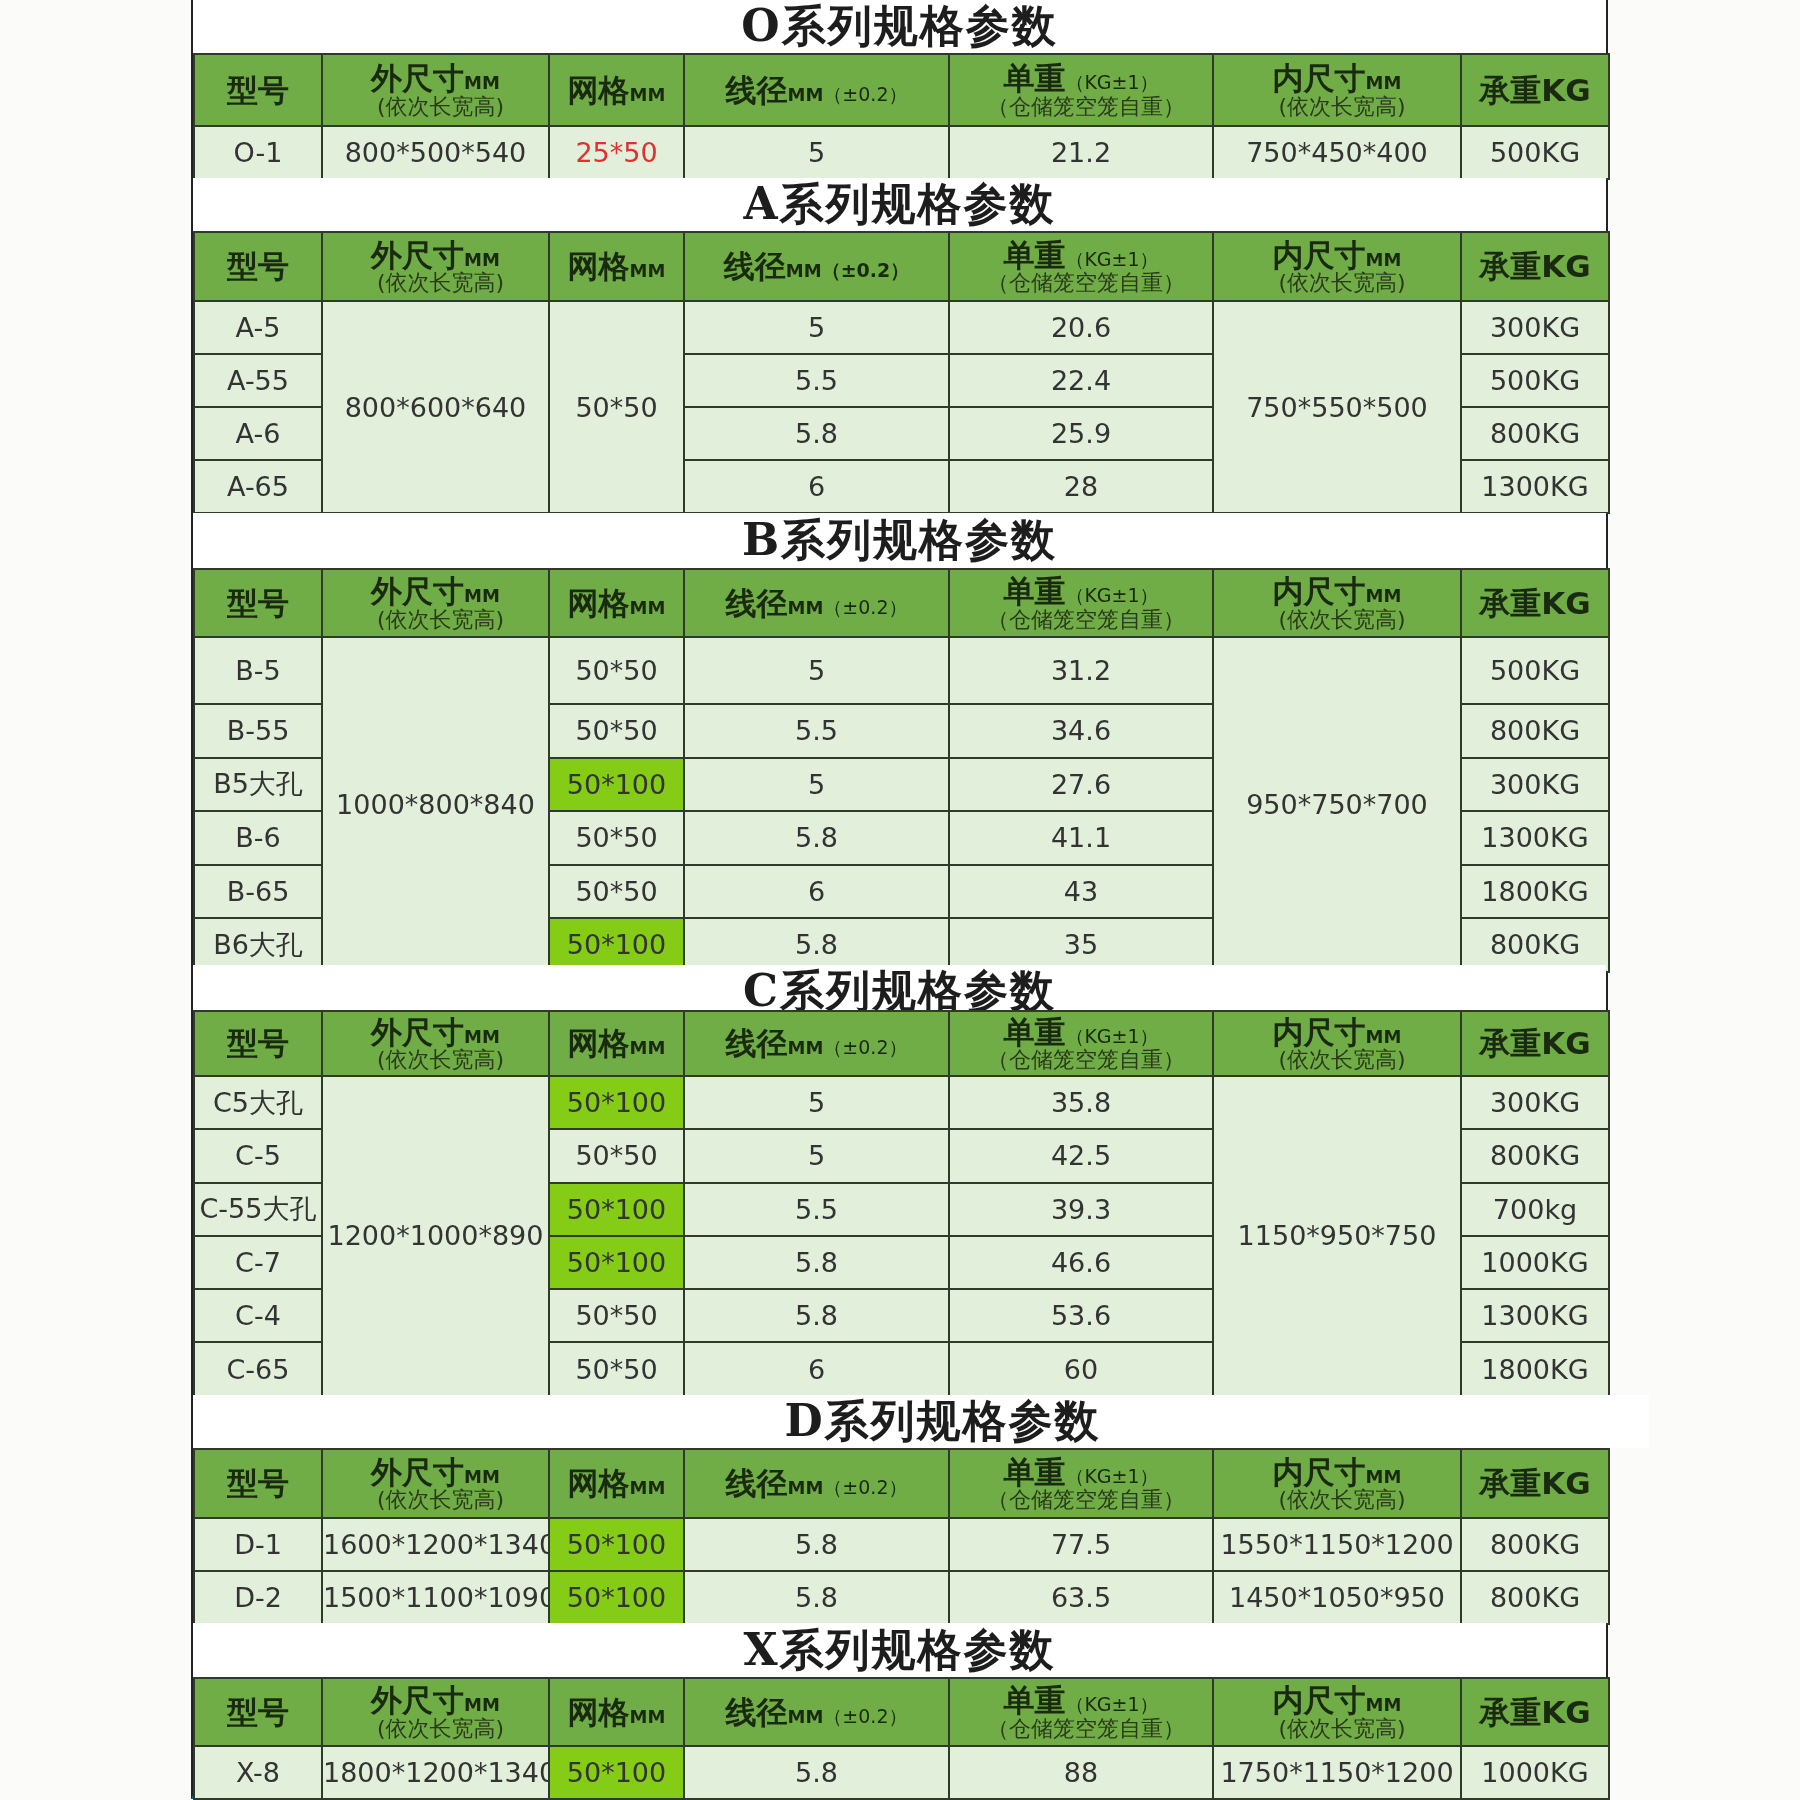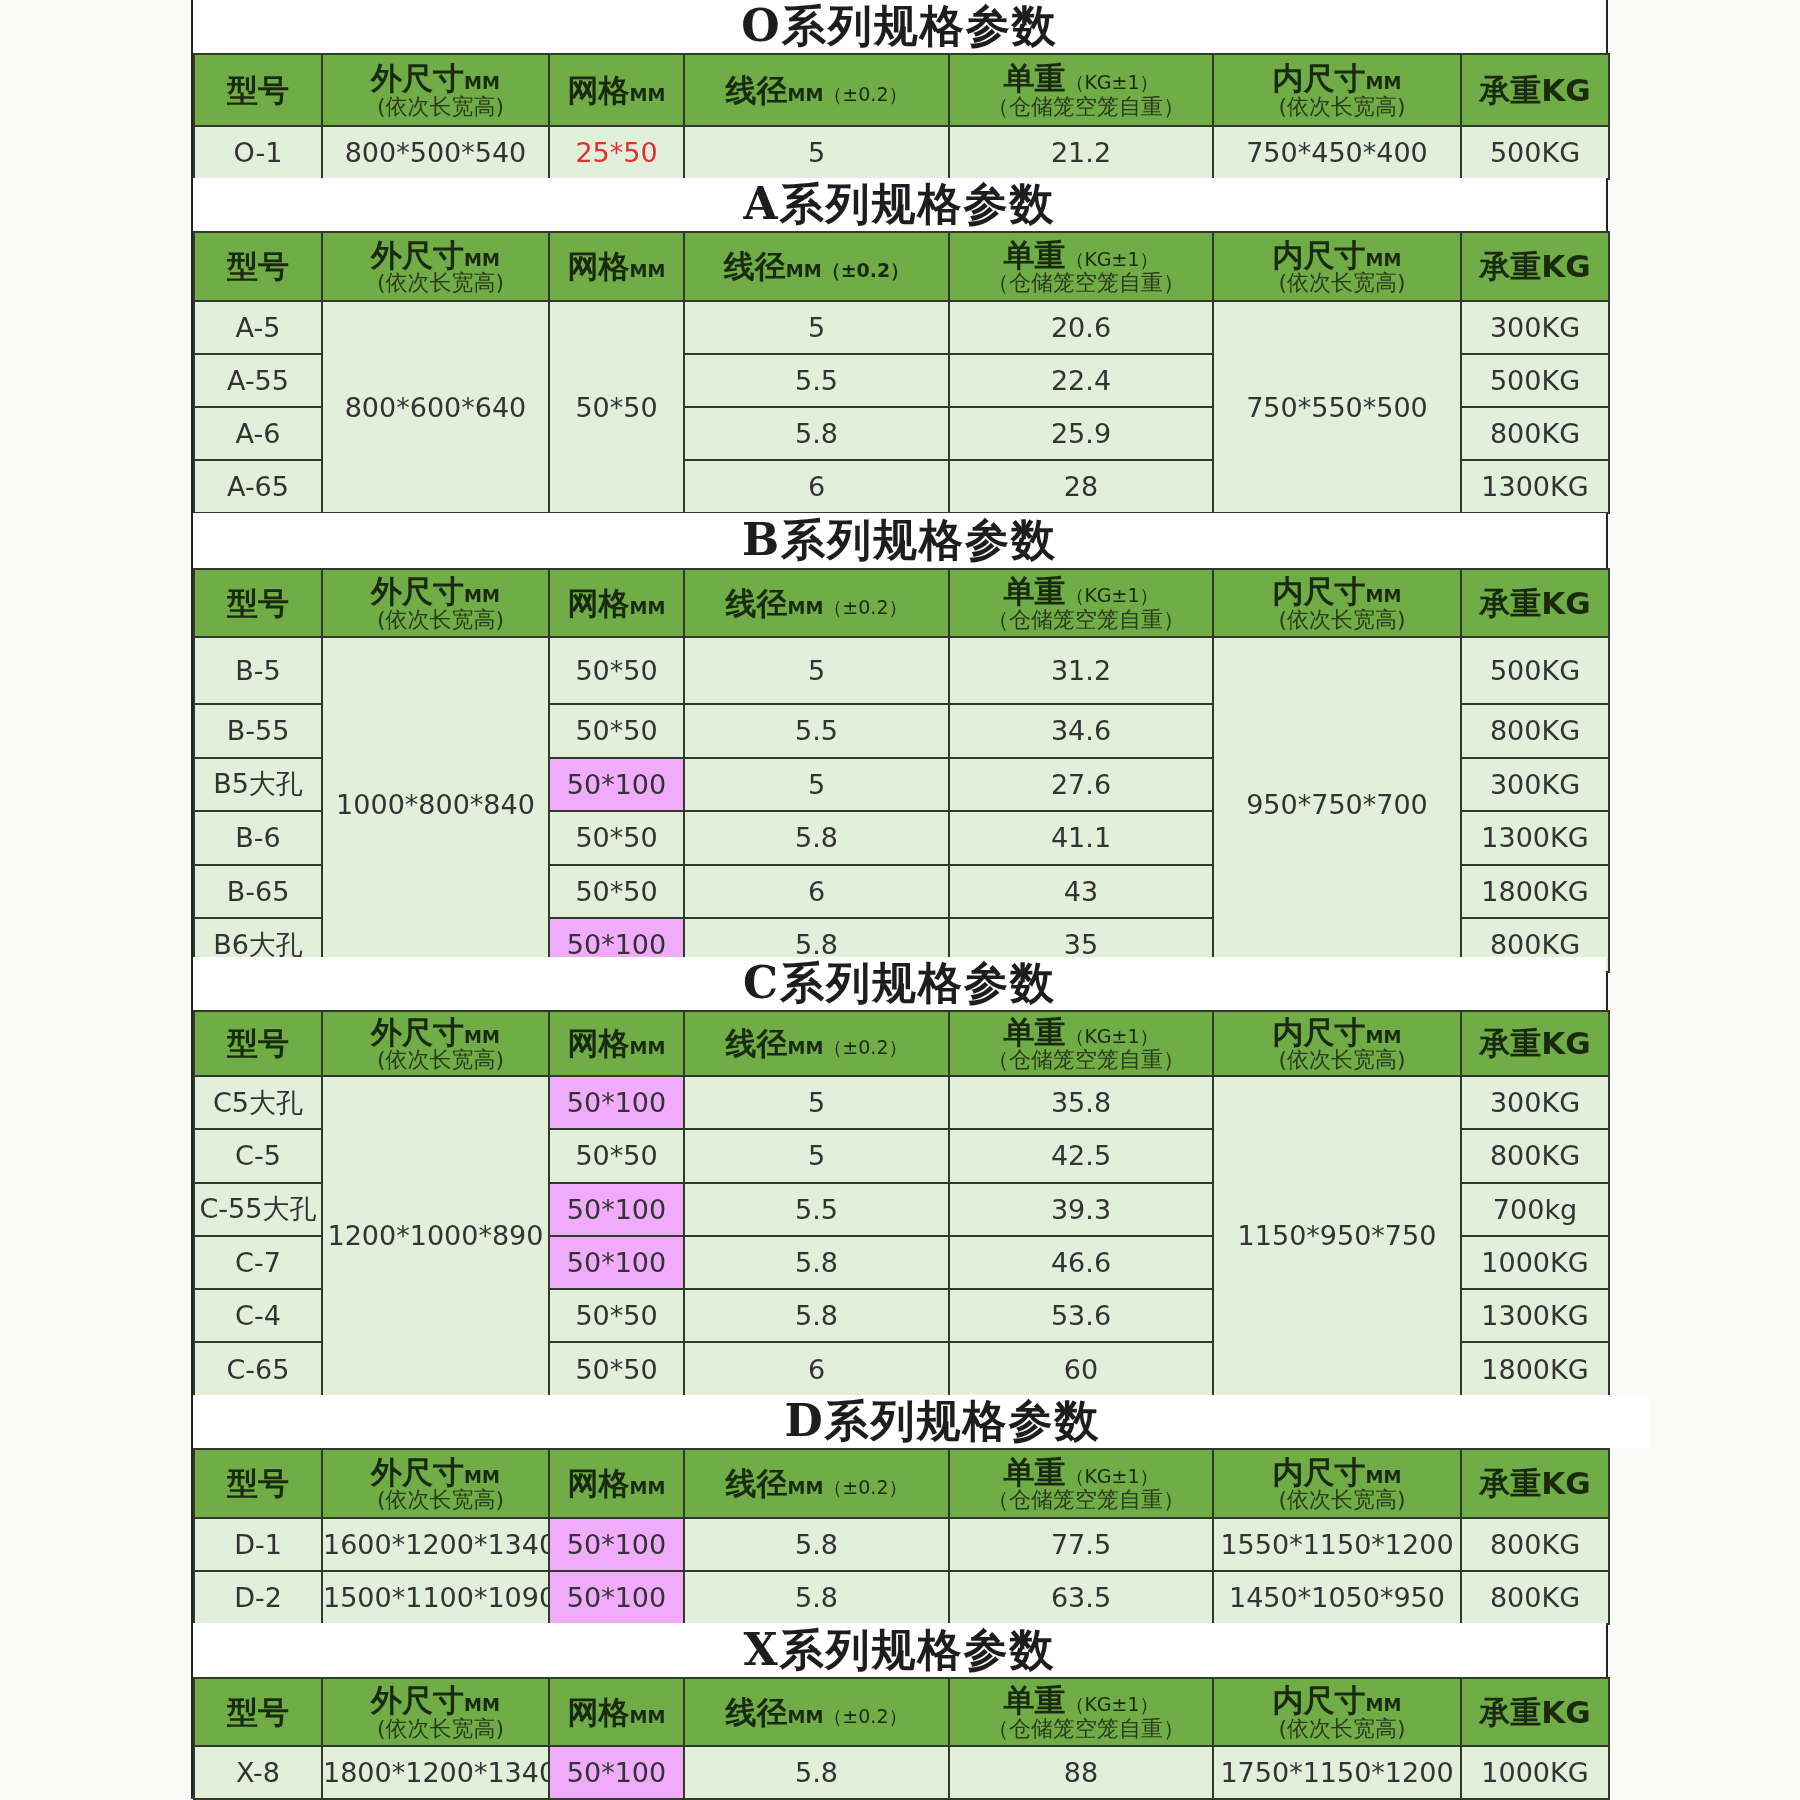--- a/index.html
+++ b/index.html
@@ -11,21 +11,21 @@
   .title { position:absolute; left:0; width:100%; display:flex; align-items:center; justify-content:center;
            font-family:"DejaVu Serif", serif; font-size:44px; font-weight:bold; color:#1d1d1d; background:#fff; letter-spacing:2px; }
   table { position:absolute; left:0; width:100%; border-collapse:collapse; table-layout:fixed; }
   th, td { border:2px solid #2f3a2a; text-align:center; vertical-align:middle; padding:0; overflow:hidden; }
   th { background:#70ad47; color:#1a2a10; font-weight:bold; line-height:1.05; }
   th .main { font-size:31px; font-weight:bold; }
   th .unit { font-size:18px; font-weight:bold; }
   th .sub { display:block; font-size:22px; font-weight:normal; color:#2a3a1a;padding-left:10px; }
   th .paren { font-size:19px; font-weight:normal; }
   td { background:#e2efda; font-size:27px; color:#333; }
-  td.hl { background:#f0abfc; }
+  td.hl { background:#84cc16; }
   td.red { color:#e03030; }
   col.c0 { width:128px; } col.c1 { width:227px; } col.c2 { width:135px; } col.c3 { width:265px; }
   col.c4 { width:264px; } col.c5 { width:248px; } col.c6 { width:148px; }
 </style>
 </head>
 <body>
 
 <div id="sheet">
 
   <div class="section" style="top:0;">
@@ -180,21 +180,21 @@
         <td class="hl">50*100</td>
         <td>5.8</td>
         <td>35</td>
         <td>800KG</td>
       </tr>
     </tbody>
       </table>
   </div>
 
   <div class="section" style="top:957px;">
-    <div class="title" style="top:0;height:53px;">C系列规格参数</div>
+    <div class="title" style="top:8px;height:53px;">C系列规格参数</div>
     <table style="top:53px;">
       <colgroup>
           <col class="c0">
           <col class="c1">
           <col class="c2">
           <col class="c3">
           <col class="c4">
           <col class="c5">
           <col class="c6">
         </colgroup>

